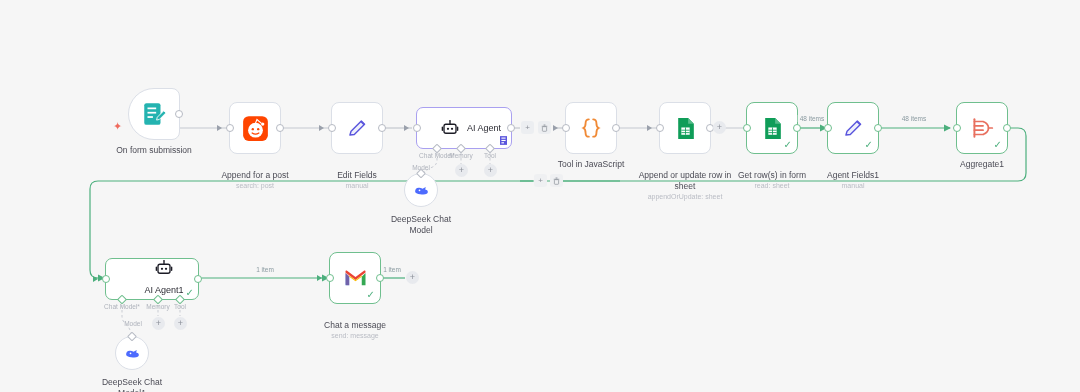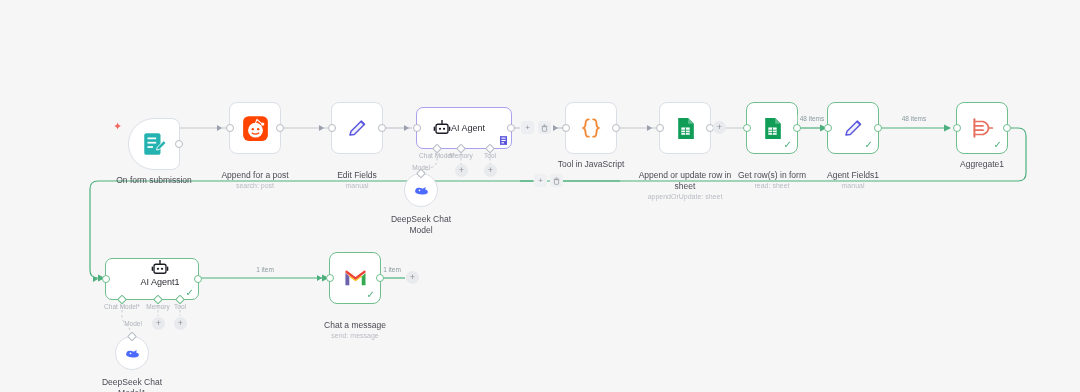--- a/index.html
+++ b/index.html
@@ -34,21 +34,22 @@
     justify-content: center;
   }
   .node.trigger {
     border-radius: 26px 8px 8px 26px;
   }
   .node.agent {
     width: 96px; height: 42px;
     border: 1px solid #a9a0f0;
     border-radius: 7px;
     justify-content: flex-start;
-    padding-left: 16px;
+    padding-left: 24px;
+    gap: 8px;
   }
   .node.agent.ok {
     border-color: #6fbf8e;
   }
   .node.ok { border-color: #6fbf8e; }
   .node.circle {
     width: 34px; height: 34px;
     border-radius: 50%;
     border: 1px solid #dbdfe7;
   }
@@ -223,21 +224,21 @@
 
     <line x1="461" y1="148" x2="461" y2="164" stroke="#c9ccd3" stroke-width="1" stroke-dasharray="2.5,2.5"></line>
     <line x1="490" y1="148" x2="490" y2="164" stroke="#c9ccd3" stroke-width="1" stroke-dasharray="2.5,2.5"></line>
 
     <line x1="158" y1="300" x2="158" y2="316" stroke="#c9ccd3" stroke-width="1" stroke-dasharray="2.5,2.5"></line>
     <line x1="180" y1="300" x2="180" y2="316" stroke="#c9ccd3" stroke-width="1" stroke-dasharray="2.5,2.5"></line>
   </svg>
 
   <div class="bolt" style="left:113px; top:121px;">✦</div>
 
-  <div class="node trigger" style="left:128px; top:118px;">
+  <div class="node trigger" style="left:128px; top:88px;">
     <svg class="ico" width="26" height="26" viewBox="0 0 24 24">
       <rect x="3" y="2" width="15" height="20" rx="2" fill="#24b3b0"></rect>
       <rect x="6" y="6" width="8" height="1.6" fill="#ffffff"></rect>
       <rect x="6" y="10" width="8" height="1.6" fill="#ffffff"></rect>
       <rect x="6" y="14" width="5" height="1.6" fill="#ffffff"></rect>
       <path d="M15 15 L21 9 L23 11 L17 17 L14.4 17.6 z" fill="#24b3b0" stroke="#ffffff" stroke-width="0.8"></path>
     </svg>
     <span class="port out"></span>
     <span class="node-label">On form submission</span>
   </div>

